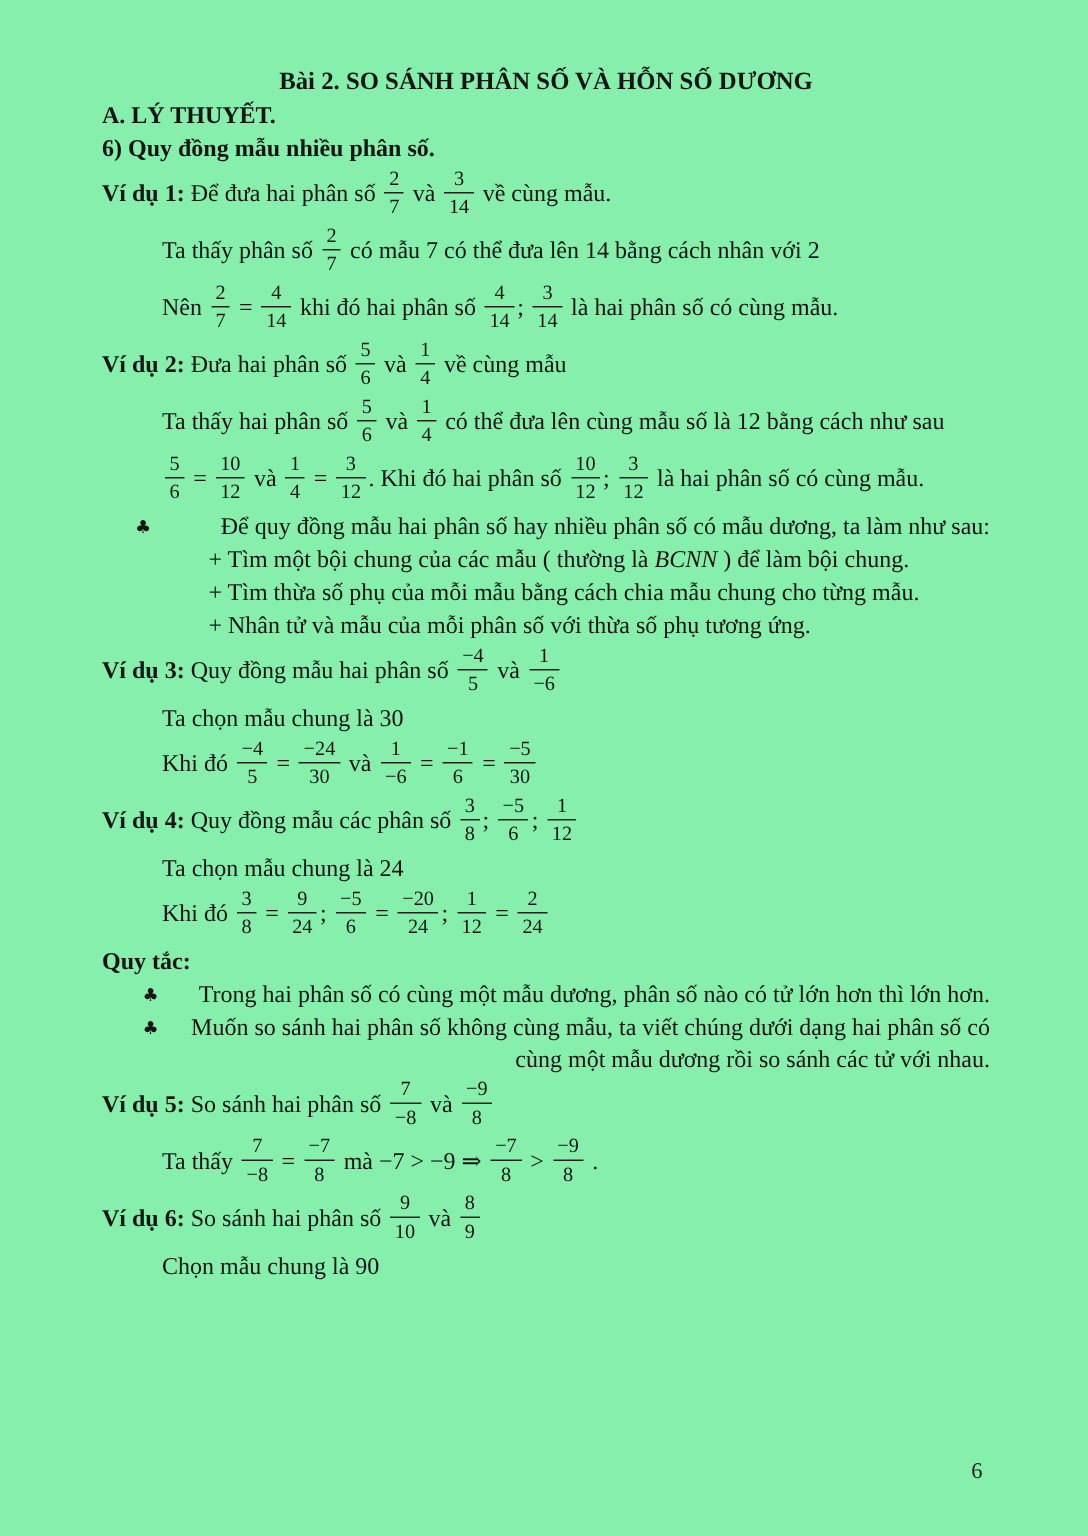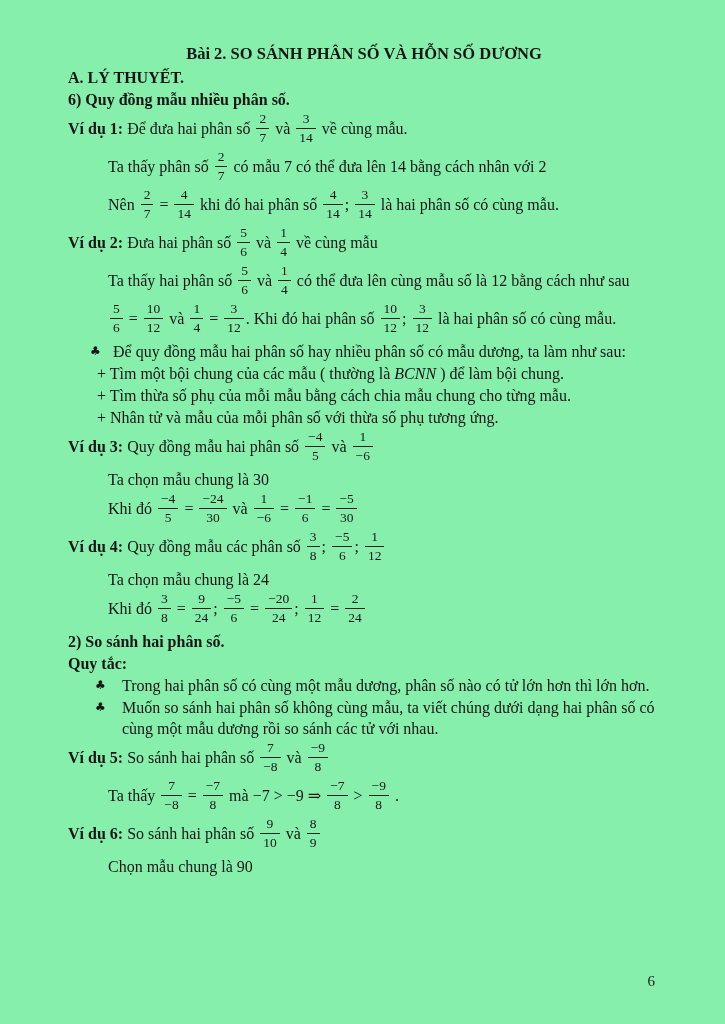--- a/index.html
+++ b/index.html
@@ -29,21 +29,21 @@
   }
   .line.has-frac {
     margin: 3px 0;
   }
   .line.title {
     text-align: center;
     font-size: 16.5px;
     margin-bottom: 3px;
   }
   .line.indent { margin-left: 40px; }
-  .line.plus   { margin-left: 29px; }
+  .line.plus   { margin-left: 71px; }
 
   .seg-b { font-weight: bold; }
   .seg-i { font-style: italic; }
   .seg-t { }
 
   .frac {
     display: inline-block;
     vertical-align: middle;
     text-align: center;
     font-size: 13.5px;
@@ -63,21 +63,21 @@
 
   .bullet-line { display: flex; align-items: flex-start; }
   .bullet-glyph {
     flex: 0 0 auto;
     font-family: "DejaVu Sans", sans-serif;
     font-size: 12px;
     line-height: 21px;
   }
   .line.b1 .bullet-glyph { margin-left: 22px; width: 23px; }
   .line.b2 .bullet-glyph { margin-left: 27px; width: 27px; }
-  .bullet-body { flex: 1 1 auto; }
+  .bullet-body { flex: 1 1 auto; text-align: right; }
 
   .page-number {
     position: absolute;
     right: 70px;
     bottom: 34px;
     font-size: 15px;
     color: #222;
   }
 </style>
 </head>
@@ -100,21 +100,20 @@
       </div>
       <div class="line plus"><span class="seg-t">+ Tìm một bội chung của các mẫu ( thường là </span><span class="seg-i">BCNN</span><span class="seg-t"> ) để làm bội chung.</span></div>
       <div class="line plus"><span class="seg-t">+ Tìm thừa số phụ của mỗi mẫu bằng cách chia mẫu chung cho từng mẫu.</span></div>
       <div class="line plus"><span class="seg-t">+ Nhân tử và mẫu của mỗi phân số với thừa số phụ tương ứng.</span></div>
       <div class="line body has-frac"><span class="seg-b">Ví dụ 3: </span><span class="seg-t">Quy đồng mẫu hai phân số </span><span class="frac"><span class="num">−4</span><span class="den">5</span></span><span class="seg-t"> và </span><span class="frac"><span class="num">1</span><span class="den">−6</span></span></div>
       <div class="line indent"><span class="seg-t">Ta chọn mẫu chung là 30</span></div>
       <div class="line indent has-frac"><span class="seg-t">Khi đó </span><span class="frac"><span class="num">−4</span><span class="den">5</span></span><span class="seg-t"> = </span><span class="frac"><span class="num">−24</span><span class="den">30</span></span><span class="seg-t"> và </span><span class="frac"><span class="num">1</span><span class="den">−6</span></span><span class="seg-t"> = </span><span class="frac"><span class="num">−1</span><span class="den">6</span></span><span class="seg-t"> = </span><span class="frac"><span class="num">−5</span><span class="den">30</span></span></div>
       <div class="line body has-frac"><span class="seg-b">Ví dụ 4: </span><span class="seg-t">Quy đồng mẫu các phân số </span><span class="frac"><span class="num">3</span><span class="den">8</span></span><span class="seg-t">; </span><span class="frac"><span class="num">−5</span><span class="den">6</span></span><span class="seg-t">; </span><span class="frac"><span class="num">1</span><span class="den">12</span></span></div>
       <div class="line indent"><span class="seg-t">Ta chọn mẫu chung là 24</span></div>
       <div class="line indent has-frac"><span class="seg-t">Khi đó </span><span class="frac"><span class="num">3</span><span class="den">8</span></span><span class="seg-t"> = </span><span class="frac"><span class="num">9</span><span class="den">24</span></span><span class="seg-t">; </span><span class="frac"><span class="num">−5</span><span class="den">6</span></span><span class="seg-t"> = </span><span class="frac"><span class="num">−20</span><span class="den">24</span></span><span class="seg-t">; </span><span class="frac"><span class="num">1</span><span class="den">12</span></span><span class="seg-t"> = </span><span class="frac"><span class="num">2</span><span class="den">24</span></span></div>
-      <div class="line body"><span class="seg-b">2) So sánh hai phân số.</span></div>
       <div class="line body"><span class="seg-b">Quy tắc:</span></div>
       <div class="line b2 bullet-line">
         <span class="bullet-glyph">♣</span>
         <span class="bullet-body"><span class="seg-t">Trong hai phân số có cùng một mẫu dương, phân số nào có tử lớn hơn thì lớn hơn.</span></span>
       </div>
       <div class="line b2 bullet-line">
         <span class="bullet-glyph">♣</span>
         <span class="bullet-body"><span class="seg-t">Muốn so sánh hai phân số không cùng mẫu, ta viết chúng dưới dạng hai phân số có cùng một mẫu dương rồi so sánh các tử với nhau.</span></span>
       </div>
       <div class="line body has-frac"><span class="seg-b">Ví dụ 5: </span><span class="seg-t">So sánh hai phân số </span><span class="frac"><span class="num">7</span><span class="den">−8</span></span><span class="seg-t"> và </span><span class="frac"><span class="num">−9</span><span class="den">8</span></span></div>

